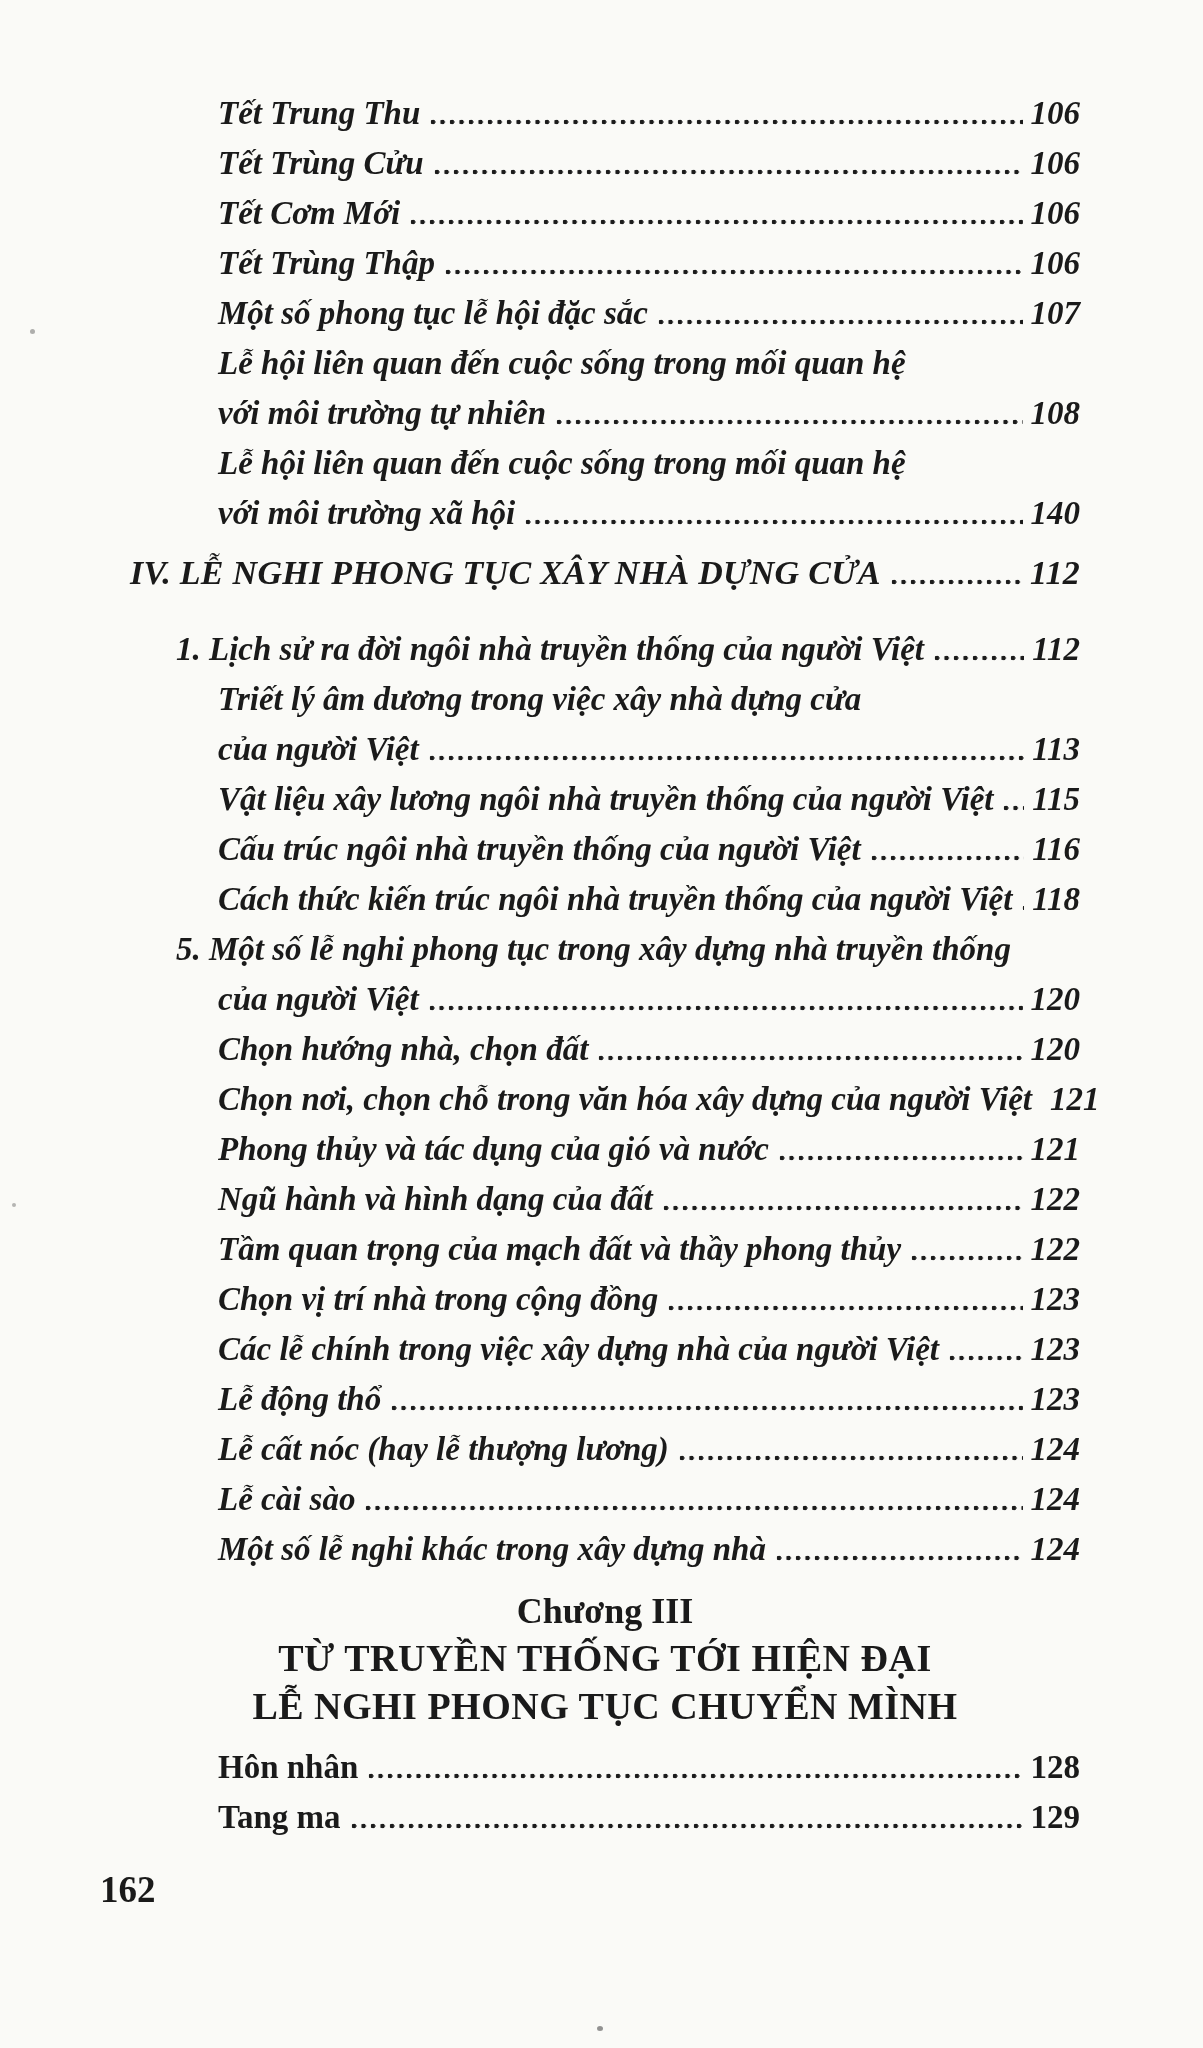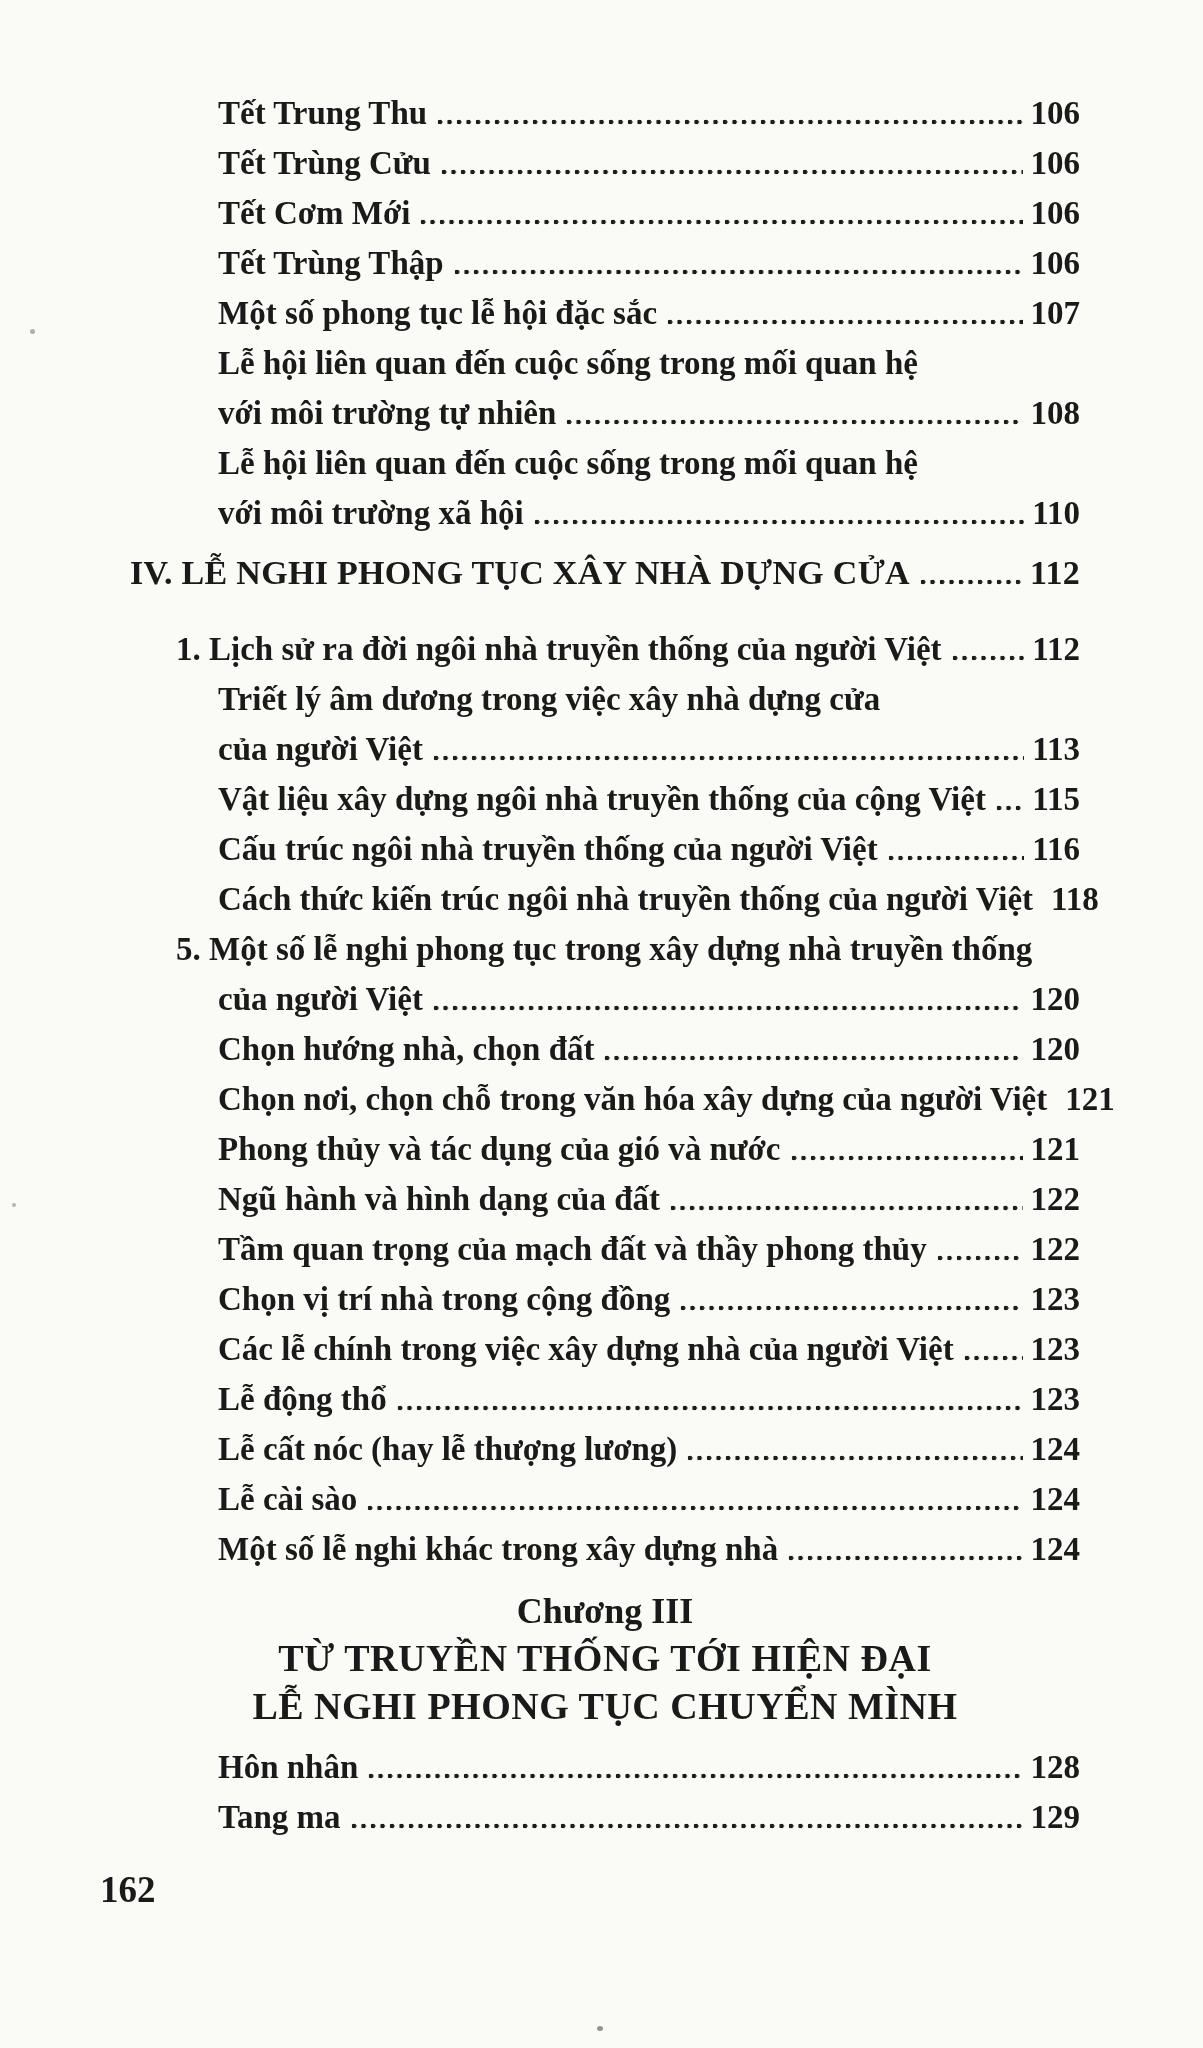--- a/index.html
+++ b/index.html
@@ -5,21 +5,21 @@
   html,body{margin:0;padding:0;}
   body{
     position:relative;
     width:1203px;
     height:2048px;
     background:#fafaf7;
     font-family:"Liberation Serif","DejaVu Serif",serif;
     color:#1a1a1a;
     overflow:hidden;
   }
-  .toc-block{padding-top:86px;}
+  .toc-block{padding-top:86px;font-style:italic;}
   .toc-row{
     display:flex;
     align-items:flex-end;
     height:50px;
     margin-right:123px;
   }
   .indent-0{margin-left:130px;}
   .indent-1{margin-left:176px;}
   .indent-2{margin-left:218px;}
   .toc-label{
@@ -110,42 +110,42 @@
       <span class="toc-label">với môi trường tự nhiên</span>
       <span class="leader"></span>
       <span class="toc-page">108</span>
     </div>
     <div class="toc-row indent-2">
       <span class="toc-label">Lễ hội liên quan đến cuộc sống trong mối quan hệ</span>
     </div>
     <div class="toc-row indent-2">
       <span class="toc-label">với môi trường xã hội</span>
       <span class="leader"></span>
-      <span class="toc-page">110</span>
+      <span class="toc-page">140</span>
     </div>
     <div class="toc-row indent-0 row-section">
       <span class="toc-label">IV. LỄ NGHI PHONG TỤC XÂY NHÀ DỰNG CỬA</span>
       <span class="leader"></span>
       <span class="toc-page">112</span>
     </div>
     <div class="toc-row indent-1">
       <span class="toc-label">1. Lịch sử ra đời ngôi nhà truyền thống của người Việt</span>
       <span class="leader"></span>
       <span class="toc-page">112</span>
     </div>
     <div class="toc-row indent-2">
       <span class="toc-label">Triết lý âm dương trong việc xây nhà dựng cửa</span>
     </div>
     <div class="toc-row indent-2">
       <span class="toc-label">của người Việt</span>
       <span class="leader"></span>
       <span class="toc-page">113</span>
     </div>
     <div class="toc-row indent-2">
-      <span class="toc-label">Vật liệu xây dựng ngôi nhà truyền thống của cộng Việt</span>
+      <span class="toc-label">Vật liệu xây lương ngôi nhà truyền thống của người Việt</span>
       <span class="leader"></span>
       <span class="toc-page">115</span>
     </div>
     <div class="toc-row indent-2">
       <span class="toc-label">Cấu trúc ngôi nhà truyền thống của người Việt</span>
       <span class="leader"></span>
       <span class="toc-page">116</span>
     </div>
     <div class="toc-row indent-2">
       <span class="toc-label">Cách thức kiến trúc ngôi nhà truyền thống của người Việt</span>

